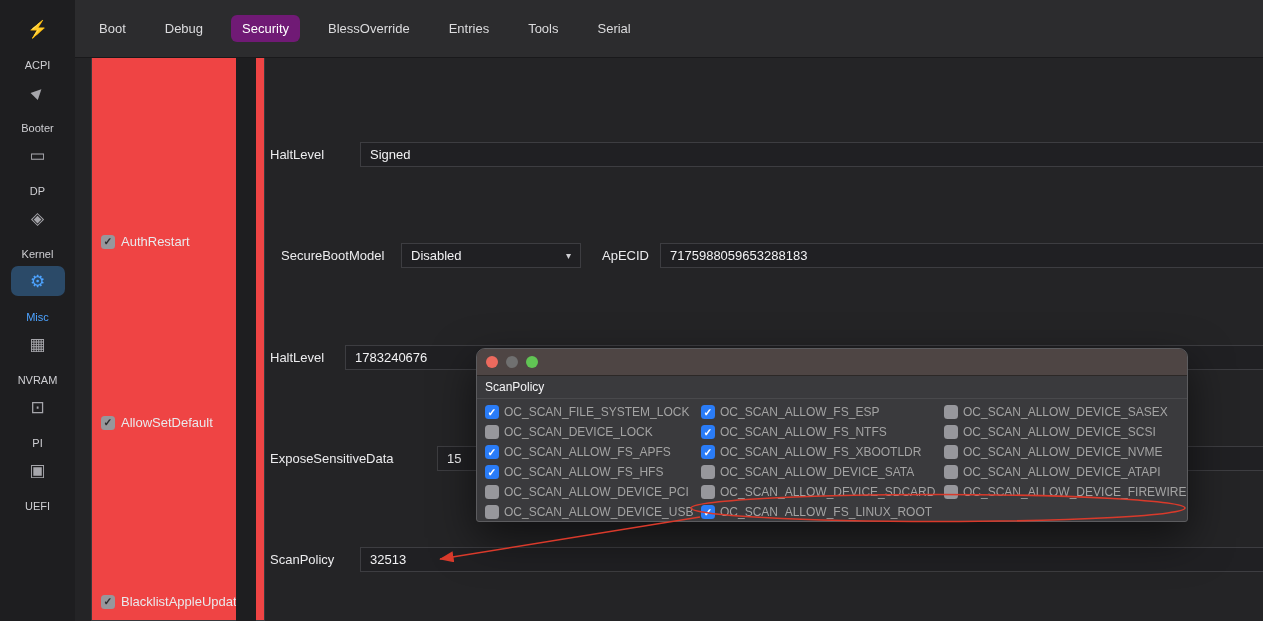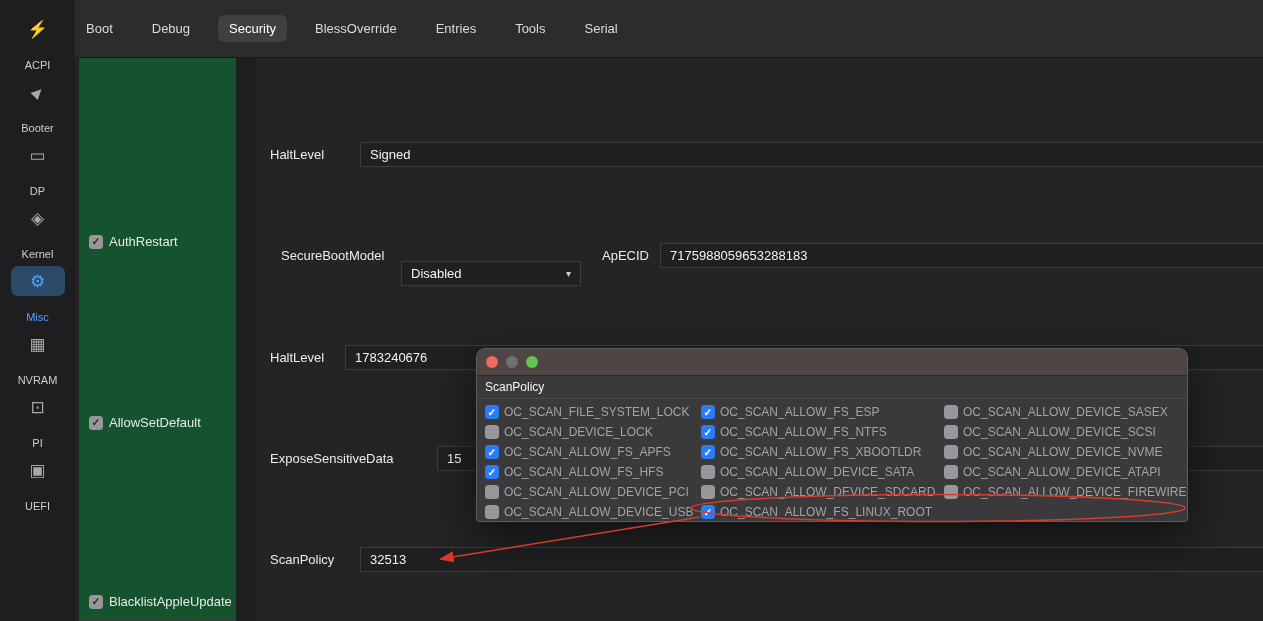--- a/index.html
+++ b/index.html
@@ -12,27 +12,27 @@
   .side-item{display:flex;flex-direction:column;align-items:center;width:66px}
   .icon-box{width:54px;height:30px;border-radius:7px;display:flex;align-items:center;justify-content:center}
   .sicon{font-size:17px;color:#a6a6ab;line-height:1}
   .rot45{display:inline-block;transform:rotate(-45deg)}
   .slabel{font-size:11px;color:#cfcfd3;margin-top:15px}
   .side-item.checked .icon-box{background:#2b4a68}
   .side-item.checked .sicon,.side-item.checked .slabel{color:#4da3ff}
 
   
   .tabbar{position:absolute;left:75px;top:0;right:0;height:58px;background:#2c2c2e;
-    border-bottom:1px solid #19191b;display:flex;align-items:center;gap:17px;z-index:4}
+    border-bottom:1px solid #19191b;display:flex;align-items:center;gap:17px;padding-left:13px;z-index:4}
   .tab{font-size:13px;color:#dcdcde;padding:6px 11px;border-radius:6px;white-space:nowrap}
-  .tab.checked{background:#404040;color:#fff}
+  .tab.checked{background:#701a75;color:#fff}
 
   
   .content{position:absolute;left:75px;top:58px;right:0;bottom:0;background:#242426}
-  .panel{position:absolute;left:4px;top:0;bottom:0;width:174px;background:#14532d;
+  .panel{position:absolute;left:16px;top:0;bottom:0;width:174px;background:#ef4444;
     border:1px solid #38383b;border-top:none}
   .gap-strip{position:absolute;left:161px;top:0;bottom:0;width:20px;background:#1e1e20}
   .pcheck{position:absolute;left:9px;display:flex;align-items:center;gap:6px;font-size:13px;color:#e9e9ec;white-space:nowrap}
 
   
   .cb{width:14px;height:14px;border-radius:3.5px;display:inline-flex;align-items:center;justify-content:center;flex:0 0 auto}
   .cb.checked{background:#2a7cf7}
   .cb.checked::after{content:"✓";font-size:10.5px;font-weight:bold;color:#fff;line-height:1}
   .cb.unchecked{background:#97979c}
   .cb.gray.checked{background:#97979c}
@@ -143,21 +143,21 @@
       </div>
   </div>
   <div class="gap-strip"></div>
 
   <span class="field-label" style="left:195px;top:89px">HaltLevel</span>
   <div class="input" style="left:285px;top:84px">
       <span>Signed</span>
     </div>
 
   <span class="field-label" style="left:206px;top:190px">SecureBootModel</span>
-  <div class="input select" style="left:326px;top:203px">
+  <div class="input select" style="left:326px;top:185px">
       <span>Disabled</span>
       <span class="chev">▾</span>
     </div>
   <span class="field-label" style="left:527px;top:190px">ApECID</span>
   <div class="input" style="left:585px;top:185px">
       <span>7175988059653288183</span>
     </div>
 
   <span class="field-label" style="left:195px;top:292px">HaltLevel</span>
   <div class="input" style="left:270px;top:287px">

